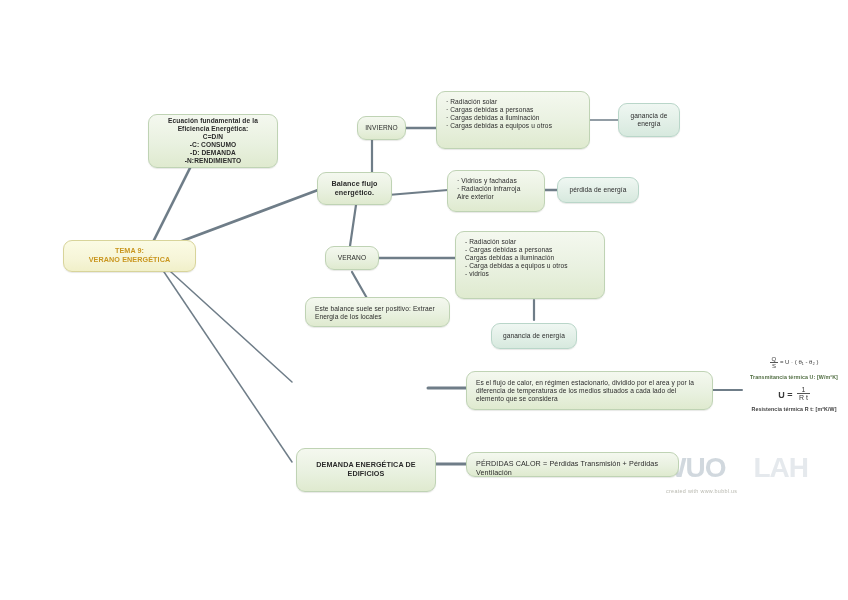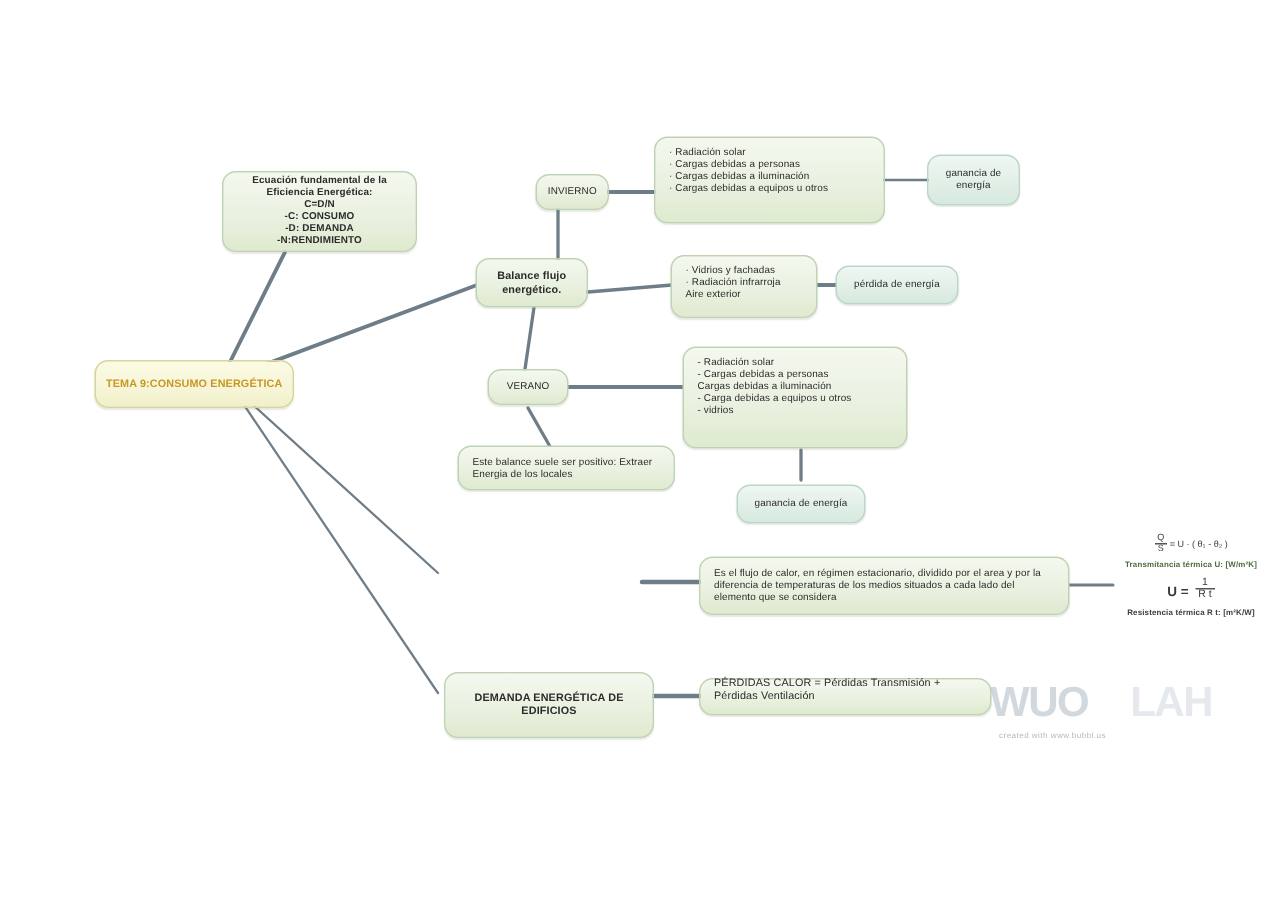--- a/index.html
+++ b/index.html
@@ -171,23 +171,23 @@
 
   <div class="node fs65 bold" style="left:148px; top:114px; width:130px; height:54px; flex-direction:column;">
     <span>Ecuación fundamental de la</span>
     <span>Eficiencia Energética:</span>
     <span>C=D/N</span>
     <span>-C: CONSUMO</span>
     <span>-D: DEMANDA</span>
     <span>-N:RENDIMIENTO</span>
   </div>
 
-  <div class="node yellow fs7" style="left:63px; top:240px; width:133px; height:32px; flex-direction:row;">
+  <div class="node yellow fs7" style="left:63px; top:240px; width:133px; height:32px; flex-direction:column;">
     <span>TEMA 9:</span>
-    <span>CONSUMO ENERGÉTICA</span>
+    <span>VERANO ENERGÉTICA</span>
   </div>
 
   <div class="node fs7 bold" style="left:317px; top:172px; width:75px; height:33px; flex-direction:column;">
     <span>Balance flujo</span>
     <span>energético.</span>
   </div>
 
   <div class="node fs65" style="left:357px; top:116px; width:49px; height:24px;">
     <span>INVIERNO</span>
   </div>
@@ -240,21 +240,21 @@
     <span class="ln">Es el flujo de calor, en régimen estacionario, dividido por el area y por la</span>
     <span class="ln">diferencia de temperaturas de los medios situados a cada lado del elemento</span>
     <span class="ln">que se considera</span>
   </div>
 
   <div class="node fs7 bold" style="left:296px; top:448px; width:140px; height:44px; flex-direction:column;">
     <span>DEMANDA ENERGÉTICA DE</span>
     <span>EDIFICIOS</span>
   </div>
 
-  <div class="node para fs7" style="left:466px; top:452px; width:195px; height:25px; display:flex; align-items:flex-end; justify-content:flex-start;">
+  <div class="node para fs7" style="left:466px; top:452px; width:213px; height:25px; display:flex; align-items:flex-start; justify-content:flex-start;">
     <span>PÉRDIDAS CALOR = Pérdidas Transmisión + Pérdidas Ventilación</span>
   </div>
 
   <div id="formula">
     <div class="frow" style="font-size:6px;">
       <span class="frac">
         <span class="num">Q</span>
         <span class="den">S</span>
       </span>
       <span>= U · ( θ₁ - θ₂ )</span>

